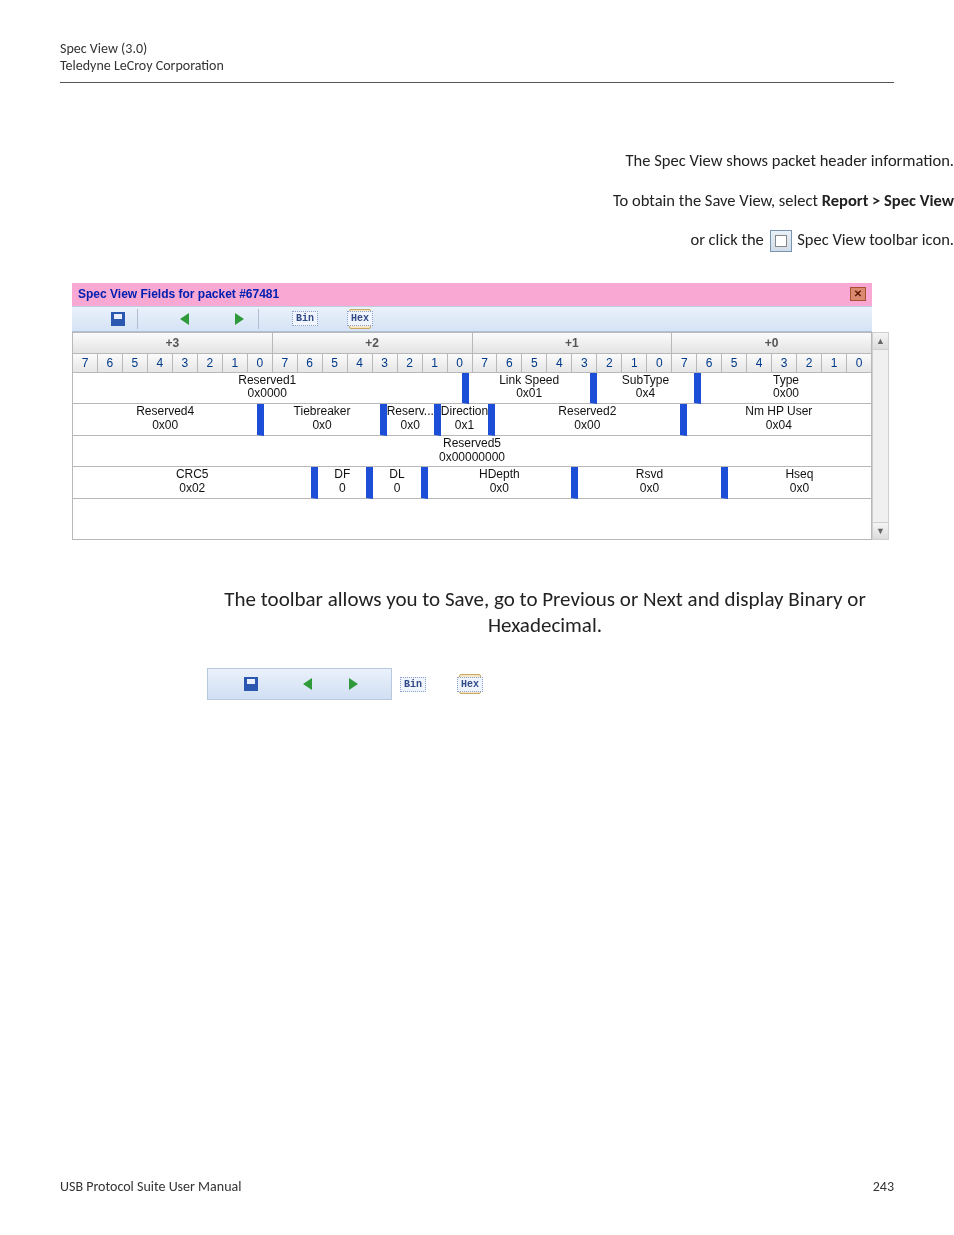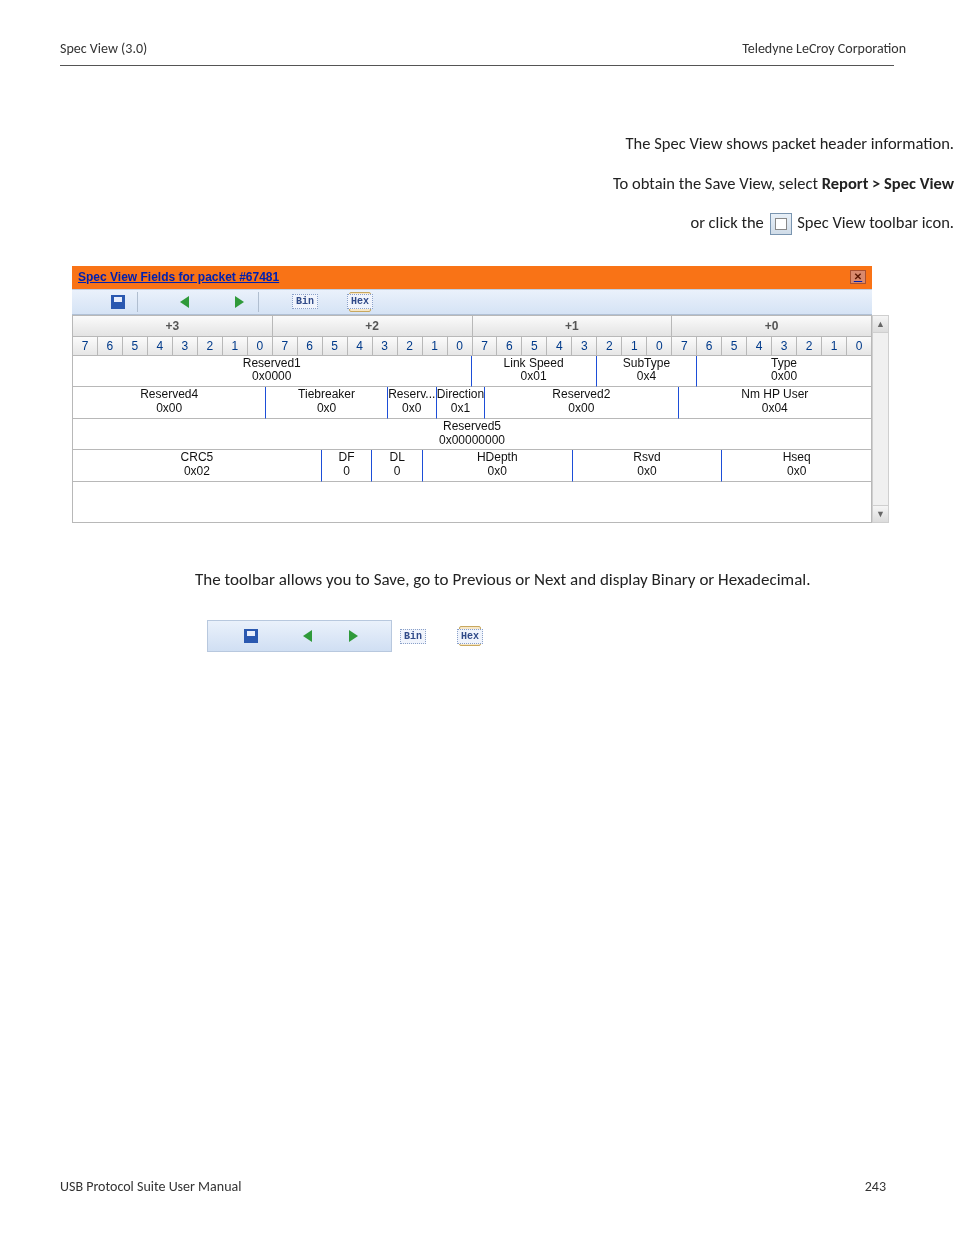--- a/index.html
+++ b/index.html
@@ -7,23 +7,24 @@
     font-family: "Segoe UI", "Myriad Pro", Calibri, sans-serif;
     background: #fff;
     color: #222;
     width: 954px;
     height: 1235px;
     position: relative;
   }
   .page-header {
     display: flex;
     justify-content: space-between;
-    padding: 40px 48px 8px 60px;
+    padding: 40px 28px 8px 60px;
     font-size: 14px;
     color: #333;
+    flex-direction: column;
   }
   .header-rule {
     margin: 0 60px;
     border: none;
     border-top: 1px solid #555;
   }
   .body-text {
     margin: 65px 0 0 195px;
     font-size: 16.5px;
     color: #222;
@@ -50,29 +51,28 @@
   
   .specwin {
     margin: 30px 64px 0 72px;
     width: 800px;
     font-family: Tahoma, "MS Sans Serif", sans-serif;
     font-size: 11px;
     color:#000;
     position: relative;
   }
   .titlebar {
-    background:#f97316;
+    background:#f9a8d4;
     color:#0020b0;
     font-weight:bold;
     font-size:12px;
     padding:4px 6px 5px 6px;
     display:flex;
     justify-content:space-between;
     align-items:flex-end;
-    text-decoration:underline;
   }
   .close-btn {
     width:16px;height:14px;
     background:#d9896d;
     border:1px solid #a85030;
     display:flex;align-items:center;justify-content:center;
     color:#5a1500;font-size:10px;line-height:10px;
   }
   .toolbar {
     background:linear-gradient(#eaf1fb,#d5e3f5);
@@ -151,21 +151,21 @@
     border-bottom:1px solid #b8b8b8;
   }
   .frow{
     display:flex;
     width:100%;
     font-size:12px;
     color:#111;
     text-align:center;
   }
   .fcell{
-    border-right:1px solid #1d4ed8;
+    border-right:7px solid #1d4ed8;
     border-bottom:1px solid #b8b8b8;
     padding:1px 0 2px 0;
     line-height:1.15;
   }
   .fcell:last-child{border-right:none;}
   .fcell .lbl{display:block;}
   .fcell .val{display:block;}
   .spacer-row{
     height:40px;
     border-bottom:none;
@@ -181,39 +181,40 @@
   .scroll-col .arr{
     height:17px;background:linear-gradient(#f5f5f5,#dcdcdc);
     display:flex;align-items:center;justify-content:center;font-size:9px;color:#666;
     border-bottom:1px solid #cfcfcf;
   }
   .scroll-col .arr.bot{border-bottom:none;border-top:1px solid #cfcfcf;}
 
   
   .body-text2{
     margin: 46px 0 0 195px;
-    font-size:17px;
+    font-size:21px;
     width: 700px;
+    text-align: center;
   }
 
   
   .mini-toolbar{
     margin: 30px 0 0 207px;
     width:185px;
     background:linear-gradient(#eaf1fb,#d0dff3);
     border:1px solid #b8c8de;
     padding:4px 8px;
     display:flex;gap:8px;align-items:center;
   }
   .mini-toolbar .sep{width:1px;height:22px;background:#b0bed0;}
 
   
   .page-footer{
     position:absolute;
-    bottom:40px;left:60px;right:68px;
+    bottom:40px;left:60px;right:60px;
     display:flex;justify-content:space-between;
     font-size:14px;color:#333;
   }
 </style>
 </head>
 <body>
 
 <div class="page-header">
   <span>Spec View (3.0)</span>
   <span>Teledyne  LeCroy Corporation</span>

